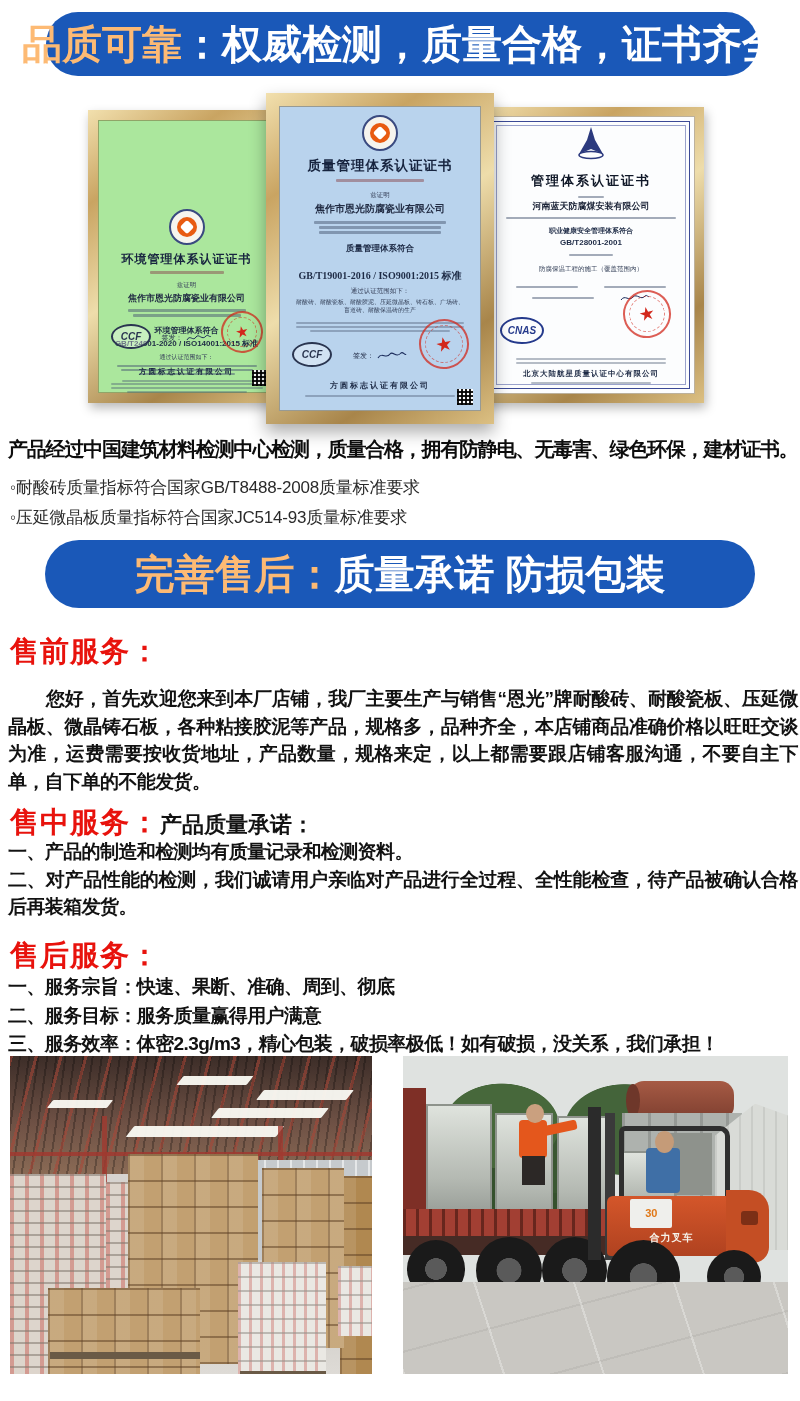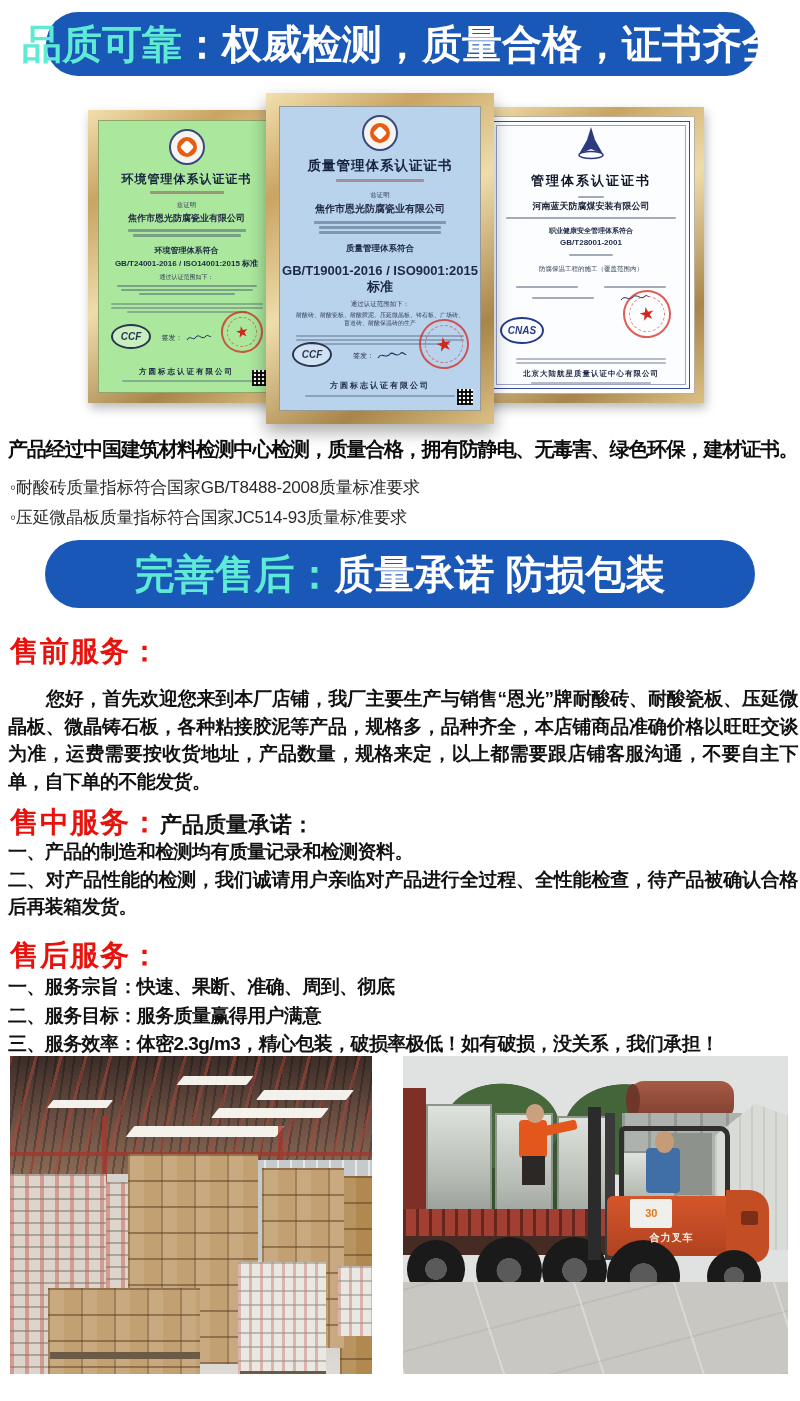--- a/index.html
+++ b/index.html
@@ -1,34 +1,34 @@
 <!DOCTYPE html>
 <html><head>
 <meta charset="utf-8">
 <style>
   html,body{margin:0;padding:0;background:#fff;}
   .page{position:relative;width:800px;height:1401px;background:#fff;overflow:hidden;
         font-family:"Liberation Sans",sans-serif;color:#111;}
   
   .banner{position:absolute;background:#1a58b8;border-radius:40px;display:flex;
           align-items:center;justify-content:center;font-weight:800;white-space:nowrap;}
-  .banner .hl{color:#5eead4;}
+  .banner .hl{color:#fdba74;}
   .banner .bw{color:#ffffff;}
   .banner-top{left:46px;top:12px;width:712px;height:64px;font-size:40px;}
   .banner-mid{left:45px;top:540px;width:710px;height:68px;font-size:40px;align-items:center;}
   
   .certs{position:absolute;left:0;top:0;width:800px;height:435px;}
   .cert{position:absolute;box-sizing:border-box;}
   .cert .inner{position:relative;width:100%;height:100%;overflow:hidden;
                display:flex;flex-direction:column;align-items:center;text-align:center;
                box-shadow:inset 0 0 0 1px rgba(110,85,40,.45);}
   .goldframe{background:linear-gradient(145deg,#f2e0ae 0%,#c9a462 22%,#eeddab 48%,#a8854a 78%,#dcc083 100%);
              box-shadow:2px 5px 10px rgba(0,0,0,.28);}
   .cert-left{left:88px;top:110px;width:197px;height:293px;padding:10px;z-index:1;}
-  .cert-left .inner{background:#abe79d;}
+  .cert-left .inner{background:#abe79d;justify-content:flex-end;}
   .cert-right{left:478px;top:107px;width:226px;height:296px;padding:9px;z-index:1;}
   .cert-right .inner{background:#fcfdfe;}
   .cert-right .inner::before{content:"";position:absolute;inset:5px;border:1px solid #3c4a96;pointer-events:none;}
   .cert-right .inner::after{content:"";position:absolute;inset:9px;border:1px solid #9aa2cc;pointer-events:none;}
   .cert-mid{left:266px;top:93px;width:228px;height:331px;padding:13px;z-index:3;
             box-shadow:0 8px 16px rgba(0,0,0,.33);}
   .cert-mid .inner{background:#b9d3ed;}
   .emb{margin-top:9px;width:32px;height:32px;border-radius:50%;border:2px solid #3a4a80;
        background:#f6f4ee;display:flex;align-items:center;justify-content:center;flex:none;}
   .emb i{display:block;width:20px;height:20px;border-radius:50%;background:#e85b12;position:relative;}
@@ -174,21 +174,21 @@
         <div class="emb">
             <i></i>
           </div>
         <div class="c-title">环境管理体系认证证书</div>
         <div class="micro red" style="width:74px;margin-top:3px;"></div>
         <div class="c-small" style="margin-top:7px;">兹证明</div>
         <div class="c-company">焦作市恩光防腐瓷业有限公司</div>
         <div class="micro" style="width:118px;margin-top:4px;"></div>
         <div class="micro" style="width:108px;margin-top:2px;"></div>
         <div class="c-sys" style="font-size:8px;margin-top:8px;">环境管理体系符合</div>
-        <div class="c-std" style="font-size:8px;margin-top:2px;">GB/T24001-2016 / ISO14001:2015 标准</div>
+        <div class="c-std" style="font-size:8px;margin-top:2px;">GB/T24001-2020 / ISO14001:2015 标准</div>
         <div class="c-small" style="margin-top:4px;font-size:6px;">通过认证范围如下：</div>
         <div class="micro" style="width:140px;margin-top:3px;height:2px;"></div>
         <div class="micro" style="width:132px;margin-top:2px;height:2px;"></div>
         <div class="micro" style="width:96px;margin-top:2px;height:2px;"></div>
         <div class="micro" style="width:152px;margin-top:8px;height:2px;opacity:.4;"></div>
         <div class="micro" style="width:152px;margin-top:2px;height:2px;opacity:.4;"></div>
         <div class="micro" style="width:120px;margin-top:2px;height:2px;opacity:.4;"></div>
         <div class="ccf">CCF</div>
         <div class="sign">
           <span>签发：</span>
@@ -242,21 +242,21 @@
             <i></i>
           </div>
         <div class="c-title">质量管理体系认证证书</div>
         <div class="micro red" style="width:88px;margin-top:4px;"></div>
         <div class="c-small" style="margin-top:9px;">兹证明</div>
         <div class="c-company">焦作市恩光防腐瓷业有限公司</div>
         <div class="micro" style="width:132px;margin-top:5px;"></div>
         <div class="micro" style="width:122px;margin-top:2px;"></div>
         <div class="micro" style="width:122px;margin-top:2px;"></div>
         <div class="c-sys" style="font-size:8.5px;margin-top:9px;">质量管理体系符合</div>
-        <div class="c-std" style="font-size:13px;margin-top:8px;">GB/T19001-2016 / ISO9001:2015 标准</div>
+        <div class="c-std" style="font-size:10px;margin-top:14px;font-family:Liberation Serif, serif;">GB/T19001-2016 / ISO9001:2015 标准</div>
         <div class="c-small" style="margin-top:4px;">通过认证范围如下：</div>
         <div class="c-scope" style="font-size:6px;line-height:8px;width:86%;margin-top:2px;">耐酸砖、耐酸瓷板、耐酸胶泥、压延微晶板、铸石板、广场砖、盲道砖、耐酸保温砖的生产</div>
         <div class="micro" style="width:168px;margin-top:8px;height:2px;opacity:.4;"></div>
         <div class="micro" style="width:168px;margin-top:2px;height:2px;opacity:.4;"></div>
         <div class="micro" style="width:140px;margin-top:2px;height:2px;opacity:.4;"></div>
         <div class="ccf">CCF</div>
         <div class="sign">
           <span>签发：</span>
           <svg width="30" height="11">
               <path d="M1 8 C5 1,9 10,13 4 C16 0,19 9,24 3 C26 1,28 6,29 4" stroke="#1a2a5a" stroke-width="1.1" fill="none"></path>

